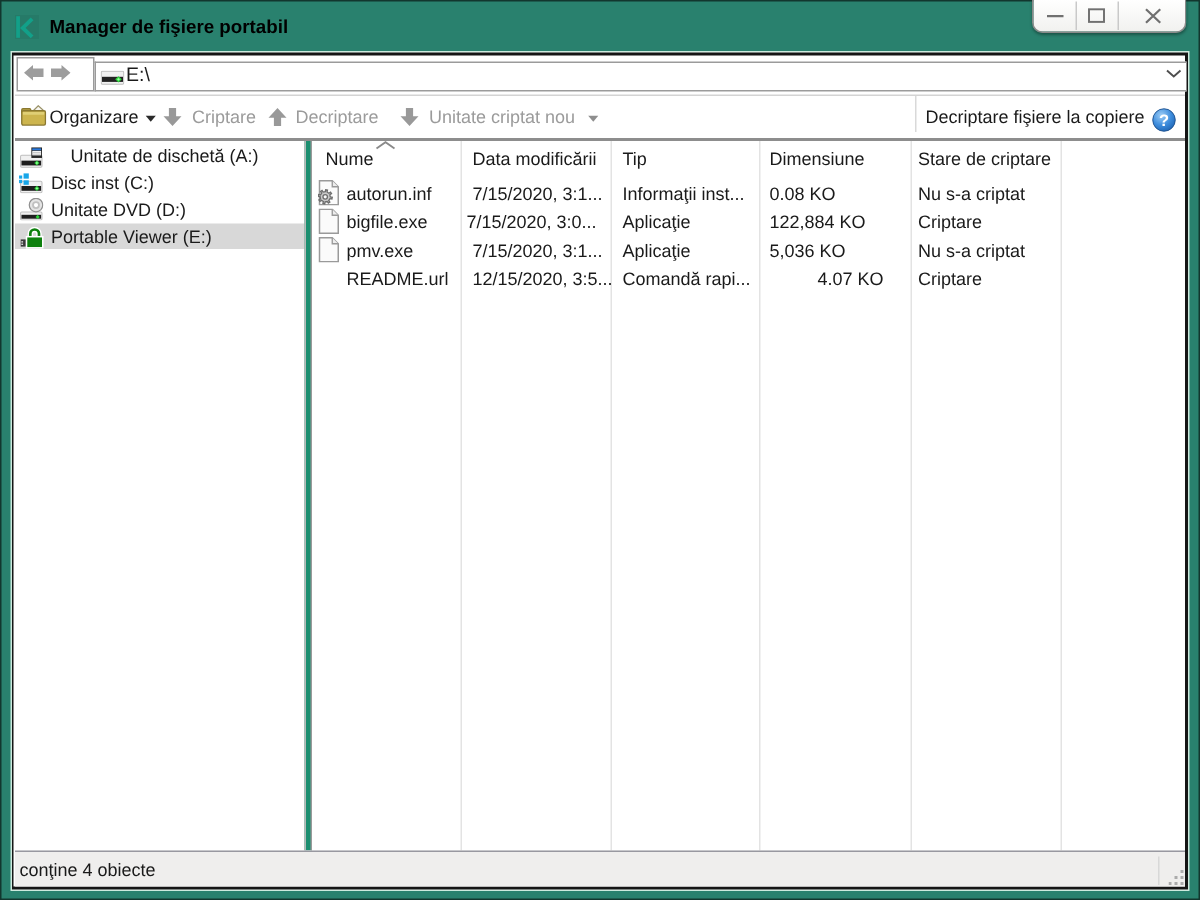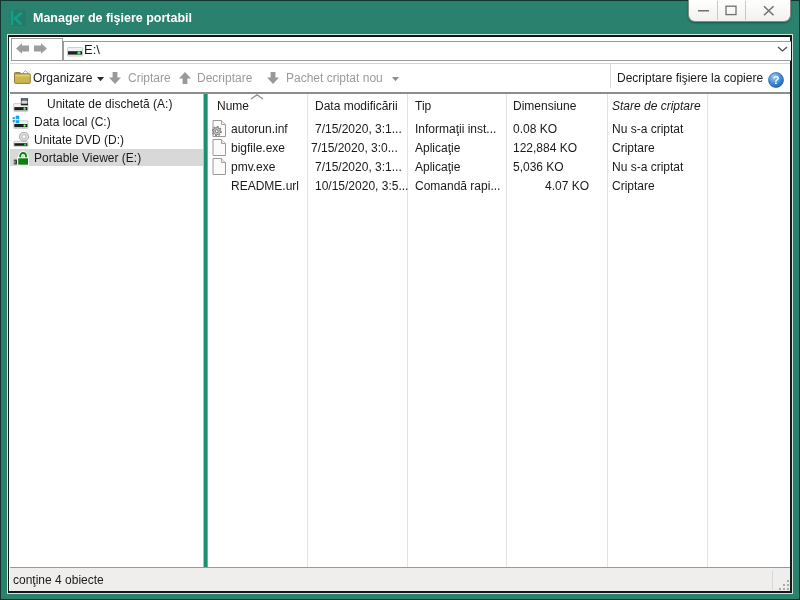--- a/index.html
+++ b/index.html
@@ -1,21 +1,21 @@
 <!DOCTYPE html>
 <html><head>
 <meta charset="utf-8">
 <style>
   html,body{margin:0;padding:0;width:800px;height:600px;overflow:hidden;}
   body{font-family:"Liberation Sans",sans-serif;position:relative;background:#29816e;}
   .abs{position:absolute;}
   .t{position:absolute;font-size:12px;line-height:16px;color:#1a1a1a;white-space:nowrap;}
   .gray{color:#9b9b9b;}
   #outline{left:0;top:0;width:798px;height:598px;border:1px solid #12362e;}
-  #titletext{left:33px;top:11px;font-size:12.5px;font-weight:bold;color:#ffffff;line-height:15px;}
+  #titletext{left:33px;top:11px;font-size:12.5px;font-weight:bold;color:#000000;line-height:15px;}
   #winbtns{left:688px;top:0;width:101px;height:21px;background:linear-gradient(#ffffff,#f1f1ef);border:1px solid #8a8a8a;border-top:none;border-radius:0 0 7px 7px;box-shadow:0 1px 2px rgba(0,0,0,0.35);}
   .btndiv{position:absolute;top:1px;bottom:1px;width:1px;background:#c9c9c9;}
   
   #mintline{left:7px;top:34px;width:786px;height:560px;background:#cdeade;}
   #frame{left:8px;top:35px;width:781px;height:554px;border:2px solid #151515;border-left-width:1px;background:#ffffff;}
   
   #navbox{left:11px;top:38px;width:50px;height:21px;border:1px solid #9b9b9b;background:#fff;}
   #addr{left:63px;top:41px;width:727px;height:18px;border:1px solid #9b9b9b;border-right:none;background:#fff;}
   #navsep{left:10px;top:63px;width:780px;height:1px;background:#d4d4d4;}
   
@@ -86,21 +86,21 @@
   <path d="M4.6 1 L9.4 1 L9.4 6.5 L13 6.5 L7 13 L1 6.5 L4.6 6.5 Z" fill="#999999"></path>
 </svg>
 <div class="t gray" style="left:128px;top:70px;">Criptare</div>
 <svg class="abs" style="left:178px;top:71px" width="14" height="14" viewBox="0 0 14 14">
   <path d="M4.6 13 L9.4 13 L9.4 7.5 L13 7.5 L7 1 L1 7.5 L4.6 7.5 Z" fill="#999999"></path>
 </svg>
 <div class="t gray" style="left:197px;top:70px;">Decriptare</div>
 <svg class="abs" style="left:266px;top:71px" width="14" height="14" viewBox="0 0 14 14">
   <path d="M4.6 1 L9.4 1 L9.4 6.5 L13 6.5 L7 13 L1 6.5 L4.6 6.5 Z" fill="#999999"></path>
 </svg>
-<div class="t gray" style="left:286px;top:70px;">Pachet criptat nou</div>
+<div class="t gray" style="left:286px;top:70px;">Unitate criptat nou</div>
 <svg class="abs" style="left:392px;top:77px" width="7" height="5" viewBox="0 0 7 5">
     <path d="M0 0 H7 L3.5 4.2 Z" fill="#8e8e8e"></path>
   </svg>
 <div class="abs" id="toolsep"></div>
 <div class="t" style="left:617px;top:70px;">Decriptare fişiere la copiere</div>
 <svg class="abs" style="left:768px;top:72px" width="16" height="16" viewBox="0 0 16 16">
   <defs>
     <radialGradient id="bg" cx="0.38" cy="0.3" r="0.85">
       <stop offset="0" stop-color="#9ecdf5"></stop>
         <stop offset="0.5" stop-color="#3f8ede"></stop>
@@ -136,21 +136,21 @@
 <svg class="abs" style="left:12px;top:115px" width="17" height="14" viewBox="0 0 17 14">
   <rect x="1.7" y="5.8" width="14.3" height="7.7" rx="0.8" fill="#f0f0f0" stroke="#bfbfbf" stroke-width="0.7"></rect>
   <rect x="2.3" y="9" width="13.1" height="3.2" fill="#1e1e1e"></rect>
   <path d="M12.6 8.9 L14.3 10.6 L12.6 12.3 L10.9 10.6 Z" fill="#2bd43a"></path>
   <path d="M12.6 9.8 L13.4 10.6 L12.6 11.4 L11.8 10.6 Z" fill="#9cff9f"></path>
   <rect x="0.7" y="2" width="2.1" height="2.1" fill="#17a6e9"></rect>
   <rect x="3.7" y="0.6" width="3.5" height="3.5" fill="#17a6e9"></rect>
   <rect x="0.7" y="4.9" width="2.1" height="2.2" fill="#17a6e9"></rect>
   <rect x="3.7" y="5.2" width="3.5" height="3" fill="#17a6e9"></rect>
 </svg>
-<div class="t" style="left:34px;top:114px;">Data local (C:)</div>
+<div class="t" style="left:34px;top:114px;">Disc inst (C:)</div>
 
 <svg class="abs" style="left:12px;top:131.5px" width="17" height="15" viewBox="0 0 17 15">
   <rect x="1.7" y="9.3" width="14.3" height="5.4" rx="0.8" fill="#f0f0f0" stroke="#bfbfbf" stroke-width="0.7"></rect>
   <rect x="2.3" y="11.2" width="13.1" height="2.6" fill="#1e1e1e"></rect>
   <path d="M13.1 11.2 L14.5 12.6 L13.1 14 L11.7 12.6 Z" fill="#2bd43a"></path>
   <circle cx="12" cy="4.7" r="4.5" fill="#e4e4e4" stroke="#8f8f8f" stroke-width="0.8"></circle>
   <circle cx="12" cy="4.7" r="2.6" fill="#c0c0c0"></circle>
   <circle cx="12" cy="4.7" r="1.4" fill="#ffffff"></circle>
 </svg>
 <div class="t" style="left:34px;top:132px;">Unitate DVD (D:)</div>
@@ -166,21 +166,21 @@
 </svg>
 <div class="t" style="left:34px;top:150px;">Portable Viewer (E:)</div>
 
 <div class="t" style="left:217px;top:98px;text-align:center;">Nume</div>
 <svg class="abs" style="left:250px;top:94px" width="14" height="6" viewBox="0 0 14 6">
   <path d="M1 5 L7 0.8 L13 5" fill="none" stroke="#8a8a8a" stroke-width="1.2"></path>
 </svg>
 <div class="t" style="left:315px;top:98px;">Data modificării</div>
 <div class="t" style="left:415px;top:98px;">Tip</div>
 <div class="t" style="left:513px;top:98px;">Dimensiune</div>
-<div class="t" style="left:612px;top:98px;font-style:italic;">Stare de criptare</div>
+<div class="t" style="left:612px;top:98px;">Stare de criptare</div>
 
 <svg class="abs" style="left:212px;top:120px" width="15" height="17" viewBox="0 0 15 17">
   <path d="M1 0.5 L9.5 0.5 L13.5 4.5 L13.5 16.5 L1 16.5 Z" fill="#fbfbfb" stroke="#9a9a9a" stroke-width="1"></path>
   <path d="M9.5 0.5 L9.5 4.5 L13.5 4.5" fill="#eeeeee" stroke="#9a9a9a" stroke-width="0.9"></path>
   <path d="M9.49 11.53 L9.26 12.69 L7.97 12.44 L7.16 13.65 L7.88 14.75 L6.90 15.40 L6.16 14.32 L4.73 14.60 L4.47 15.89 L3.31 15.66 L3.56 14.37 L2.35 13.56 L1.25 14.28 L0.60 13.30 L1.68 12.56 L1.40 11.13 L0.11 10.87 L0.34 9.71 L1.63 9.96 L2.44 8.75 L1.72 7.65 L2.70 7.00 L3.44 8.08 L4.87 7.80 L5.13 6.51 L6.29 6.74 L6.04 8.03 L7.25 8.84 L8.35 8.12 L9.00 9.10 L7.92 9.84 L8.20 11.27 Z" fill="#c9c9c9" stroke="#6e6e6e" stroke-width="0.9"></path>
   <circle cx="4.8" cy="11.2" r="1.5" fill="#fbfbfb" stroke="#6e6e6e" stroke-width="0.9"></circle>
 </svg>
 <div class="t" style="left:231px;top:121px;">autorun.inf</div>
 <div class="t" style="left:315px;top:121px;">7/15/2020, 3:1...</div>
 <div class="t" style="left:415px;top:121px;">Informaţii inst...</div>
@@ -201,21 +201,21 @@
   <path d="M1 0.5 L9.5 0.5 L13.5 4.5 L13.5 16.5 L1 16.5 Z" fill="#fbfbfb" stroke="#9a9a9a" stroke-width="1"></path>
   <path d="M9.5 0.5 L9.5 4.5 L13.5 4.5" fill="#eeeeee" stroke="#9a9a9a" stroke-width="0.9"></path>
 </svg>
 <div class="t" style="left:231px;top:159px;">pmv.exe</div>
 <div class="t" style="left:315px;top:159px;">7/15/2020, 3:1...</div>
 <div class="t" style="left:415px;top:159px;">Aplicaţie</div>
 <div class="t" style="left:513px;top:159px;">5,036 KO</div>
 <div class="t" style="left:612px;top:159px;">Nu s-a criptat</div>
 
 <div class="t" style="left:231px;top:178px;">README.url</div>
-<div class="t" style="left:315px;top:178px;">10/15/2020, 3:5...</div>
+<div class="t" style="left:315px;top:178px;">12/15/2020, 3:5...</div>
 <div class="t" style="left:415px;top:178px;">Comandă rapi...</div>
 <div class="t" style="left:513px;top:178px;margin-left:32px;">4.07 KO</div>
 <div class="t" style="left:612px;top:178px;">Criptare</div>
 
 <div class="abs" id="statusbar"></div>
 <div class="abs" id="statussep"></div>
 <div class="t" style="left:13px;top:572px;text-align:right;">conţine 4 obiecte</div>
 <svg class="abs" style="left:779px;top:580px" width="12" height="10" viewBox="0 0 12 10">
   <g fill="#ababab">
     <rect x="8" y="0" width="2" height="2"></rect>

